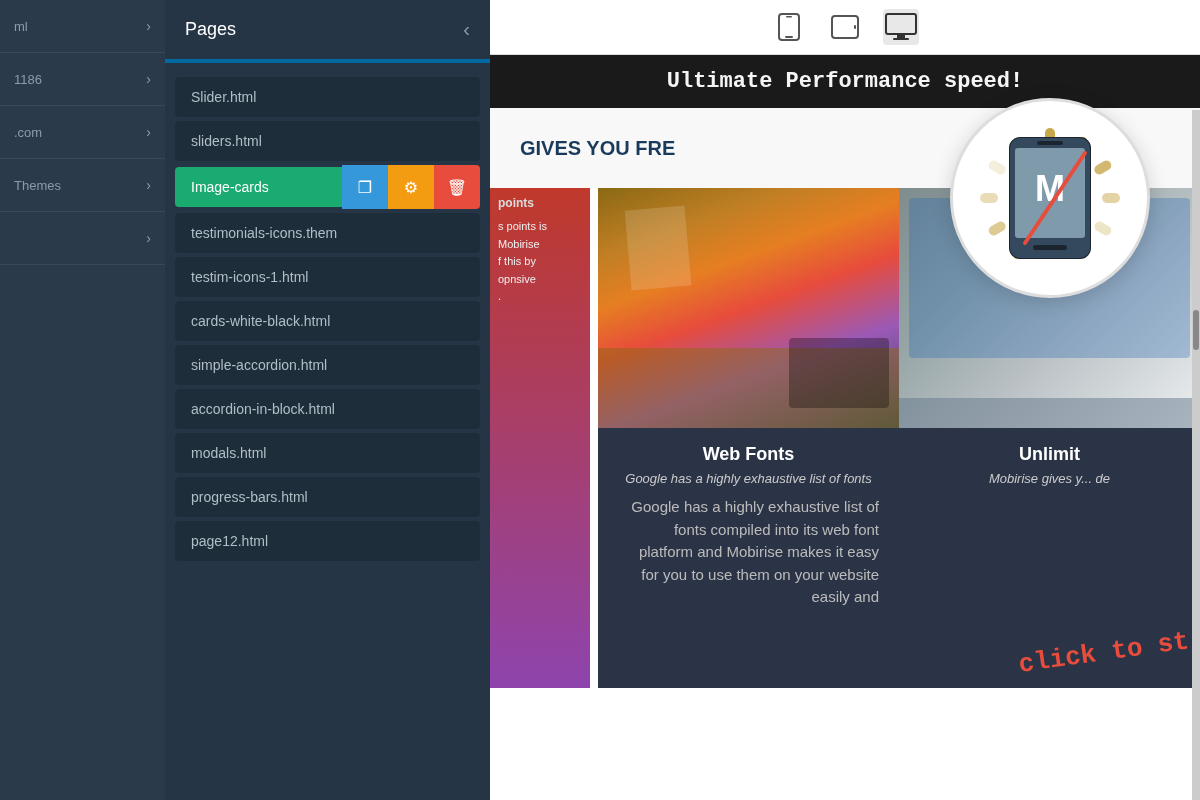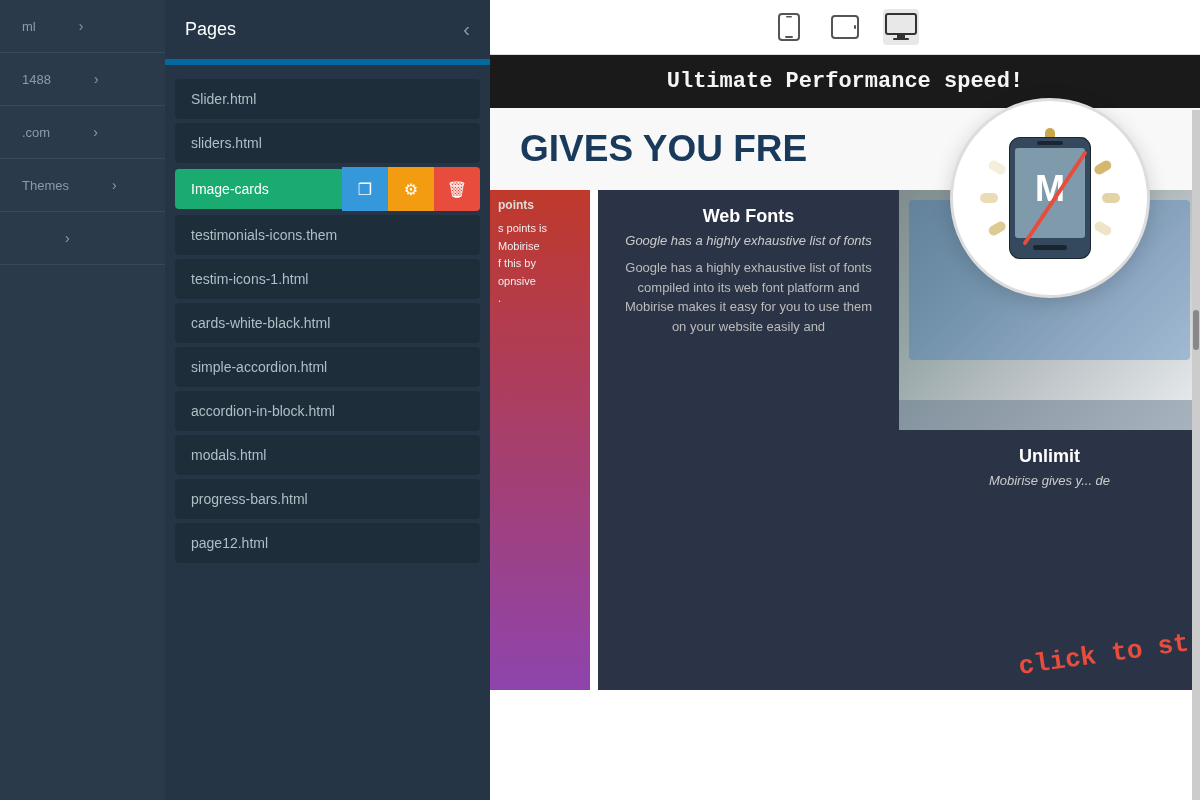--- a/index.html
+++ b/index.html
@@ -10,25 +10,25 @@
       width: 165px;
       background: #2b3a4a;
       height: 800px;
       display: flex;
       flex-direction: column;
       flex-shrink: 0;
     }
     .sidebar-item {
       display: flex;
       align-items: center;
-      padding: 18px 22px;
+      justify-content: space-between;
+      padding: 18px 14px;
       color: #8a9baa;
       border-bottom: 1px solid #34495a;
       cursor: pointer;
-      gap: 43px;
     }
     .sidebar-item-text {
       font-size: 13px;
       color: #8a9baa;
     }
     .chevron-right {
       color: #8a9baa;
       font-size: 14px;
     }
 
@@ -40,21 +40,21 @@
       display: flex;
       flex-direction: column;
       flex-shrink: 0;
     }
     .pages-header {
       display: flex;
       align-items: center;
       justify-content: space-between;
       padding: 18px 20px;
       background: #263545;
-      border-bottom: 6px solid #0369a1;
+      border-bottom: 4px solid #0369a1;
     }
     .pages-title {
       color: #ffffff;
       font-size: 18px;
       font-weight: 400;
     }
     .close-btn {
       color: #8a9baa;
       font-size: 20px;
       cursor: pointer;
@@ -177,21 +177,21 @@
 
     
     .hero-section {
       background: #f8f8f8;
       padding: 20px 30px;
       display: flex;
       align-items: center;
       position: relative;
     }
     .hero-headline {
-      font-size: 37px;
+      font-size: 20px;
       font-weight: 900;
       color: #1a3a5c;
       text-transform: uppercase;
     }
 
     
     .phone-circle {
       position: absolute;
       right: 50px;
       top: -10px;
@@ -216,22 +216,22 @@
     }
     .card-subtitle {
       color: #cccccc;
       font-size: 13px;
       text-align: center;
       font-style: italic;
       margin-bottom: 10px;
     }
     .card-text {
       color: #bbbbbb;
-      font-size: 13px;
-      text-align: center;
+      font-size: 15px;
+      text-align: right;
       line-height: 1.5;
     }
 
     
     .scroll-strip {
       width: 8px;
       background: #ccc;
       position: relative;
     }
     .scroll-thumb {
@@ -267,21 +267,21 @@
   </style>
 </head>
 <body>
 
 <div class="left-sidebar">
   <div class="sidebar-item">
     <span class="sidebar-item-text">ml</span>
     <span class="chevron-right">›</span>
   </div>
   <div class="sidebar-item">
-    <span class="sidebar-item-text">1488</span>
+    <span class="sidebar-item-text">1186</span>
     <span class="chevron-right">›</span>
   </div>
   <div class="sidebar-item">
     <span class="sidebar-item-text">.com</span>
     <span class="chevron-right">›</span>
   </div>
   <div class="sidebar-item">
     <span class="sidebar-item-text">Themes</span>
     <span class="chevron-right">›</span>
   </div>
@@ -424,21 +424,21 @@
 
       <div style="display:flex;height:500px;">
 
         <div style="width:100px;background:linear-gradient(180deg,#c0392b 0%,#8e44ad 100%);padding:8px;overflow:hidden;">
           <div style="color:#ddd;font-size:12px;font-weight:bold;margin-bottom:8px;">points</div>
           <div style="color:#eee;font-size:11px;line-height:1.6;">
             s points is<br>Mobirise<br>f this by<br>opnsive<br>.
           </div>
         </div>
 
-        <div style="flex:1;display:flex;flex-direction:row;overflow:hidden;margin-left:8px;">
+        <div style="flex:1;display:flex;flex-direction:column;overflow:hidden;margin-left:8px;">
 
           <div style="height:240px;background:linear-gradient(160deg,#8b6914 0%,#c17f24 20%,#e67e22 35%,#e74c3c 50%,#9b59b6 70%,#34495e 100%);position:relative;overflow:hidden;">
 
             <div style="position:absolute;bottom:0;left:0;right:0;height:80px;background:rgba(139,105,20,0.5);"></div>
             <div style="position:absolute;top:20px;left:30px;width:60px;height:80px;background:rgba(255,255,255,0.15);transform:rotate(-5deg);"></div>
             <div style="position:absolute;bottom:20px;right:10px;width:100px;height:70px;background:rgba(0,0,0,0.3);border-radius:4px;"></div>
           </div>
 
           <div style="padding:16px 20px;background:rgba(20,30,50,0.9);flex:1;">
             <div class="card-title">Web Fonts</div>

